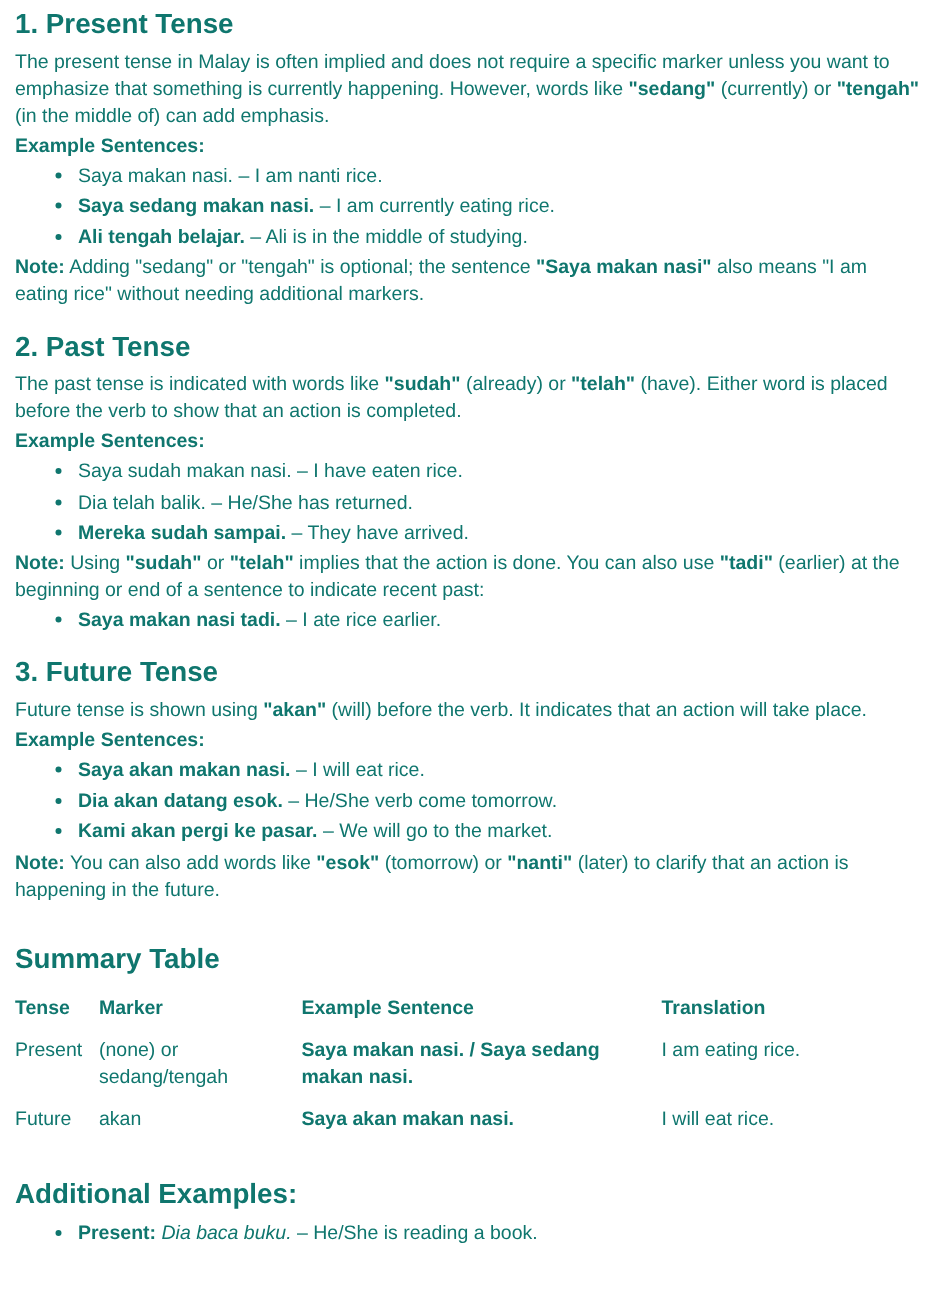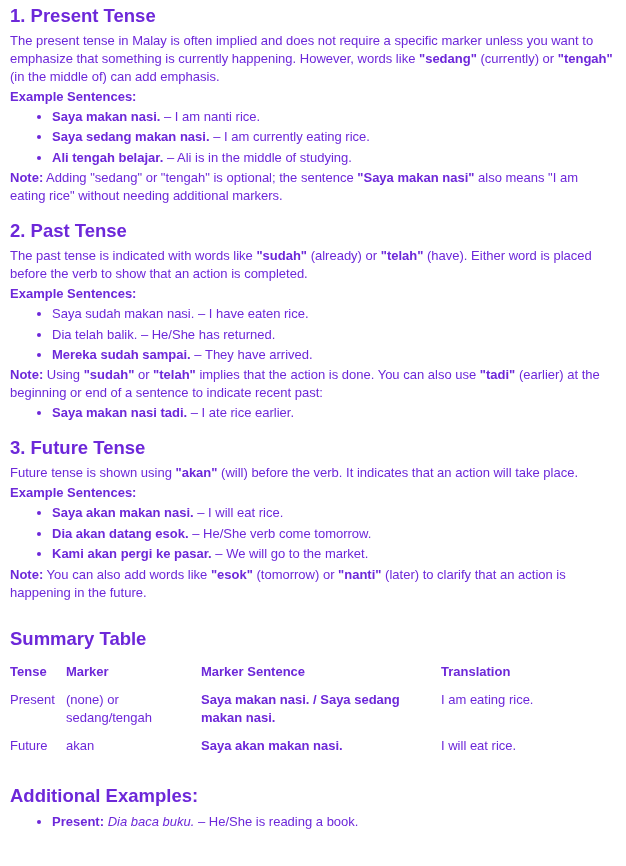--- a/index.html
+++ b/index.html
@@ -4,21 +4,21 @@
 <style>
   * { box-sizing: border-box; }
   html, body { margin: 0; padding: 0; background: #ffffff; }
   .page {
     width: 626px;
     height: 866px;
     padding: 3px 12px 0 10px;
     font-family: "Liberation Sans", sans-serif;
     font-size: 13px;
     line-height: 1.38;
-    color: #6d28d9;
+    color: #0f766e;
     overflow: hidden;
     background: #ffffff;
   }
   .h1 {
     font-size: 18.5px;
     font-weight: 700;
     line-height: 1.2;
     margin: 15px 0 5px 0;
   }
   .h1.first { margin-top: 2px; }
@@ -39,21 +39,21 @@
 </head>
 <body>
 
 <div class="page">
 
   <section>
     <div class="h1 first">1. Present Tense</div>
     <p><span>The present tense in Malay is often implied and does not require a specific marker unless you want to emphasize that something is currently happening. However, words like </span><span style="font-weight: 700;">"sedang"</span><span> (currently) or </span><span style="font-weight: 700;">"tengah"</span><span> (in the middle of) can add emphasis.</span></p>
     <p class="label">Example Sentences:</p>
     <ul>
-      <li><span style="font-weight: 700;">Saya makan nasi.</span><span> – I am nanti rice.</span></li>
+      <li><span style="font-weight: 400;">Saya makan nasi.</span><span> – I am nanti rice.</span></li>
       <li><span style="font-weight: 700;">Saya sedang makan nasi.</span><span> – I am currently eating rice.</span></li>
       <li><span style="font-weight: 700;">Ali tengah belajar.</span><span> – Ali is in the middle of studying.</span></li>
     </ul>
     <p><span style="font-weight: 700;">Note:</span><span> Adding "sedang" or "tengah" is optional; the sentence </span><span style="font-weight: 700;">"Saya makan nasi"</span><span> also means "I am eating rice" without needing additional markers.</span></p>
   </section>
 
   <section>
     <div class="h1">2. Past Tense</div>
     <p><span>The past tense is indicated with words like </span><span style="font-weight: 700;">"sudah"</span><span> (already) or </span><span style="font-weight: 700;">"telah"</span><span> (have). Either word is placed before the verb to show that an action is completed.</span></p>
     <p class="label">Example Sentences:</p>
@@ -86,21 +86,21 @@
       <colgroup>
         <col class="col-tense">
           <col class="col-marker">
           <col class="col-example">
           <col>
       </colgroup>
       <thead>
         <tr>
           <th>Tense</th>
           <th>Marker</th>
-          <th>Marker Sentence</th>
+          <th>Example Sentence</th>
           <th>Translation</th>
         </tr>
       </thead>
       <tbody>
         <tr>
           <td>Present</td>
           <td>(none) or sedang/tengah</td>
           <td class="example-col">Saya makan nasi. / Saya sedang makan nasi.</td>
           <td>I am eating rice.</td>
         </tr>

